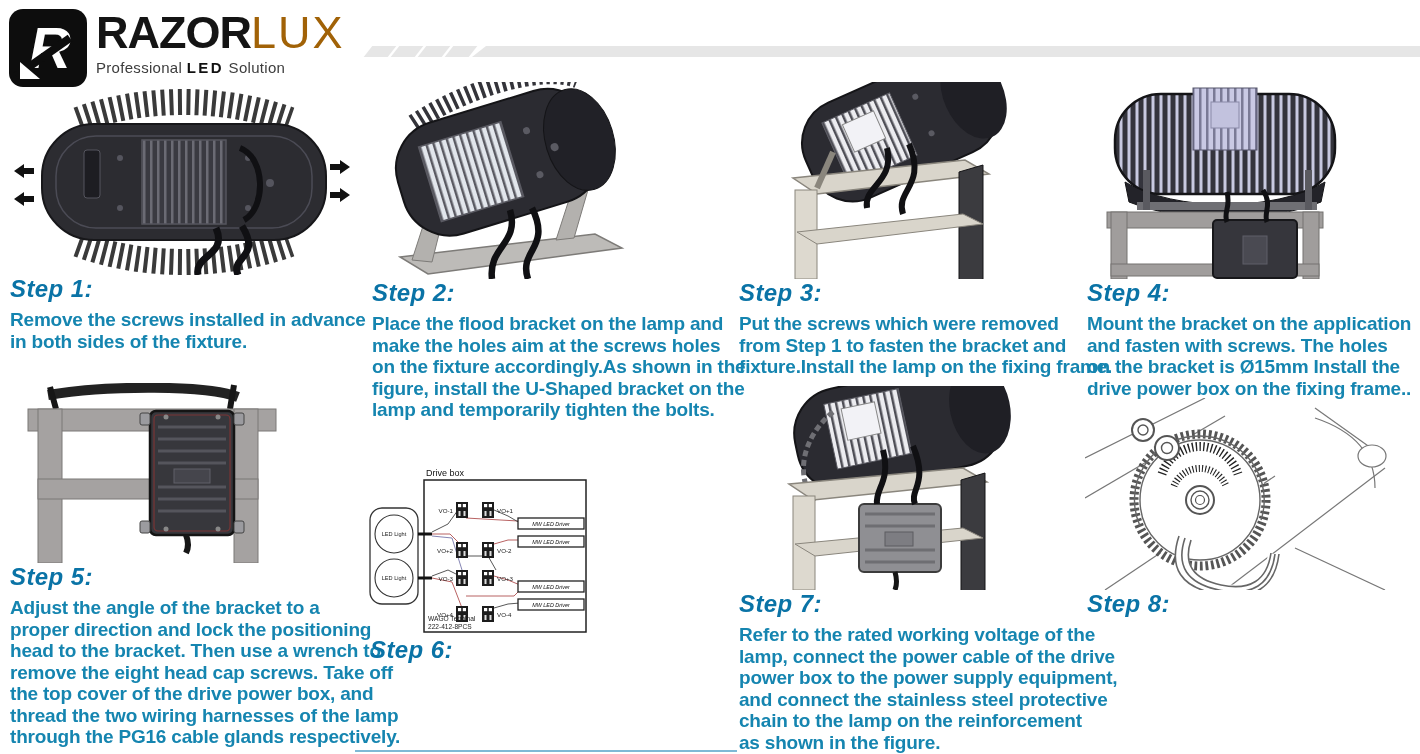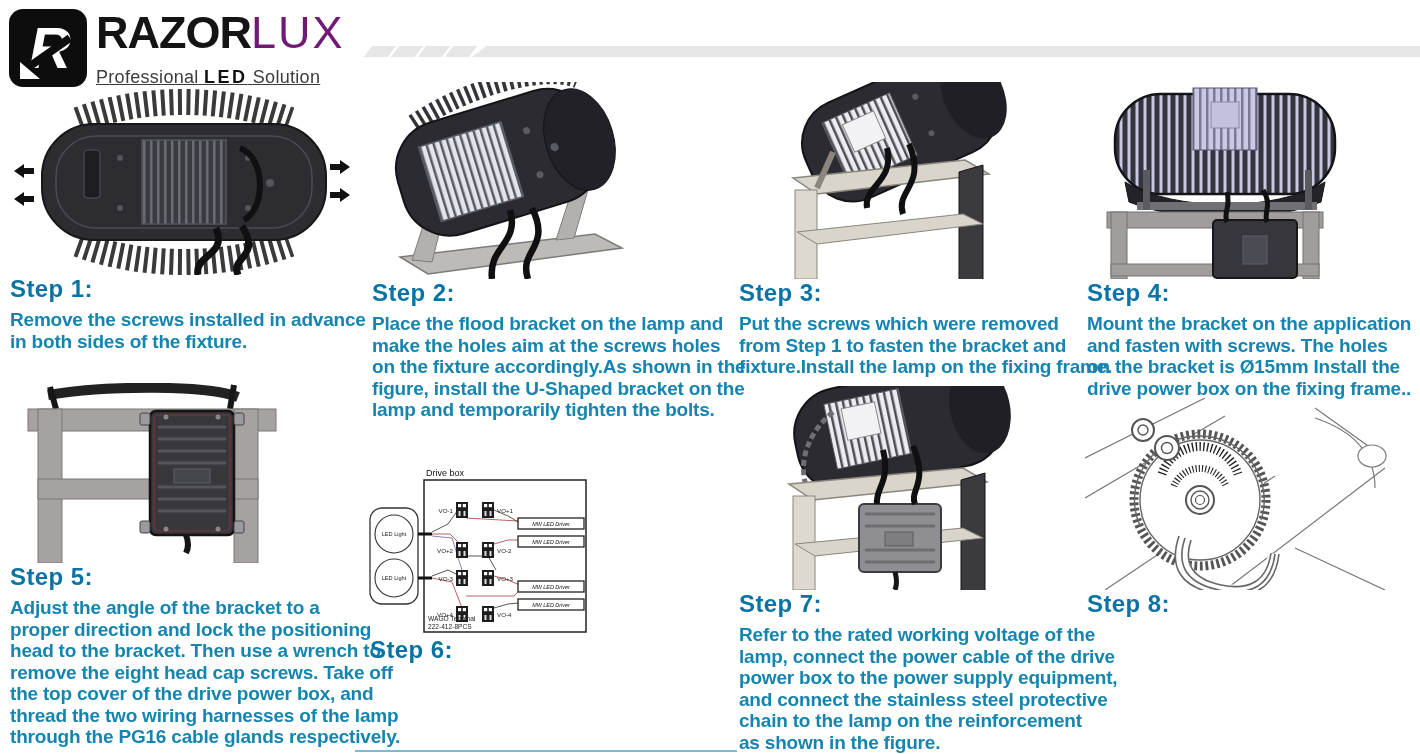--- a/index.html
+++ b/index.html
@@ -7,34 +7,34 @@
     width:1420px;height:754px;background:#ffffff;position:relative;overflow:hidden;
     font-family:"Liberation Sans", sans-serif;
   }
   .page{position:absolute;inset:0;}
 
   
   .logo{position:absolute;left:8px;top:8px;display:flex;align-items:flex-start;}
   .logo-mark{width:80px;height:80px;}
   .logo-text{margin-left:8px;position:relative;}
   .wordmark{font-size:45px;line-height:50px;font-weight:800;color:#141414;letter-spacing:-1px;white-space:nowrap;}
-  .wordmark .lux{font-weight:400;color:#701a75;letter-spacing:2px;text-align:right;}
-  .tagline{font-size:18px;color:#3c3c3c;margin-top:9px;letter-spacing:0.3px;text-decoration:underline;}
+  .wordmark .lux{font-weight:400;color:#a16207;letter-spacing:2px;text-align:right;}
+  .tagline{font-size:15px;color:#3c3c3c;margin-top:1px;letter-spacing:0.3px;}
   .tagline b{letter-spacing:2.5px;color:#111;}
 
   
   .banner{position:absolute;left:368px;top:46px;width:1052px;height:11px;}
   .banner .stripe{position:absolute;top:0;width:24px;height:11px;background:#e6e6e6;transform:skewX(-38deg);}
   .banner .bar{position:absolute;top:0;left:104px;right:0;height:11px;background:#e6e6e6;
                clip-path:polygon(14px 0,100% 0,100% 100%,0 100%);}
 
   
   section.step{position:absolute;}
   .illus{position:relative;}
-  h2.step-title{color:#0a73a6;font-size:24px;font-weight:800;margin:0 0 6px 2px;letter-spacing:0.4px;}
+  h2.step-title{color:#0a73a6;font-size:24px;font-weight:800;margin:0 0 6px 2px;letter-spacing:0.4px;font-style:italic;}
   p.step-body{color:#1585b0;font-size:19px;font-weight:bold;line-height:21.5px;margin:0 0 0 2px;
               white-space:pre;letter-spacing:-0.2px;}
 
   .s1{left:8px;   top:88px;  width:348px;} .s1 .illus{height:187px;}
   .s2{left:370px; top:82px;  width:350px;} .s2 .illus{height:197px;}
   .s3{left:737px; top:82px;  width:345px;} .s3 .illus{height:197px;}
   .s4{left:1085px;top:84px;  width:332px;} .s4 .illus{height:195px;}
   .s5{left:8px;   top:383px; width:352px;} .s5 .illus{height:180px;}
   .s6{left:368px; top:420px; width:352px;margin-top:46px;} .s6 .illus{height:170px;}
   .s7{left:737px; top:386px; width:352px;} .s7 .illus{height:204px;}

